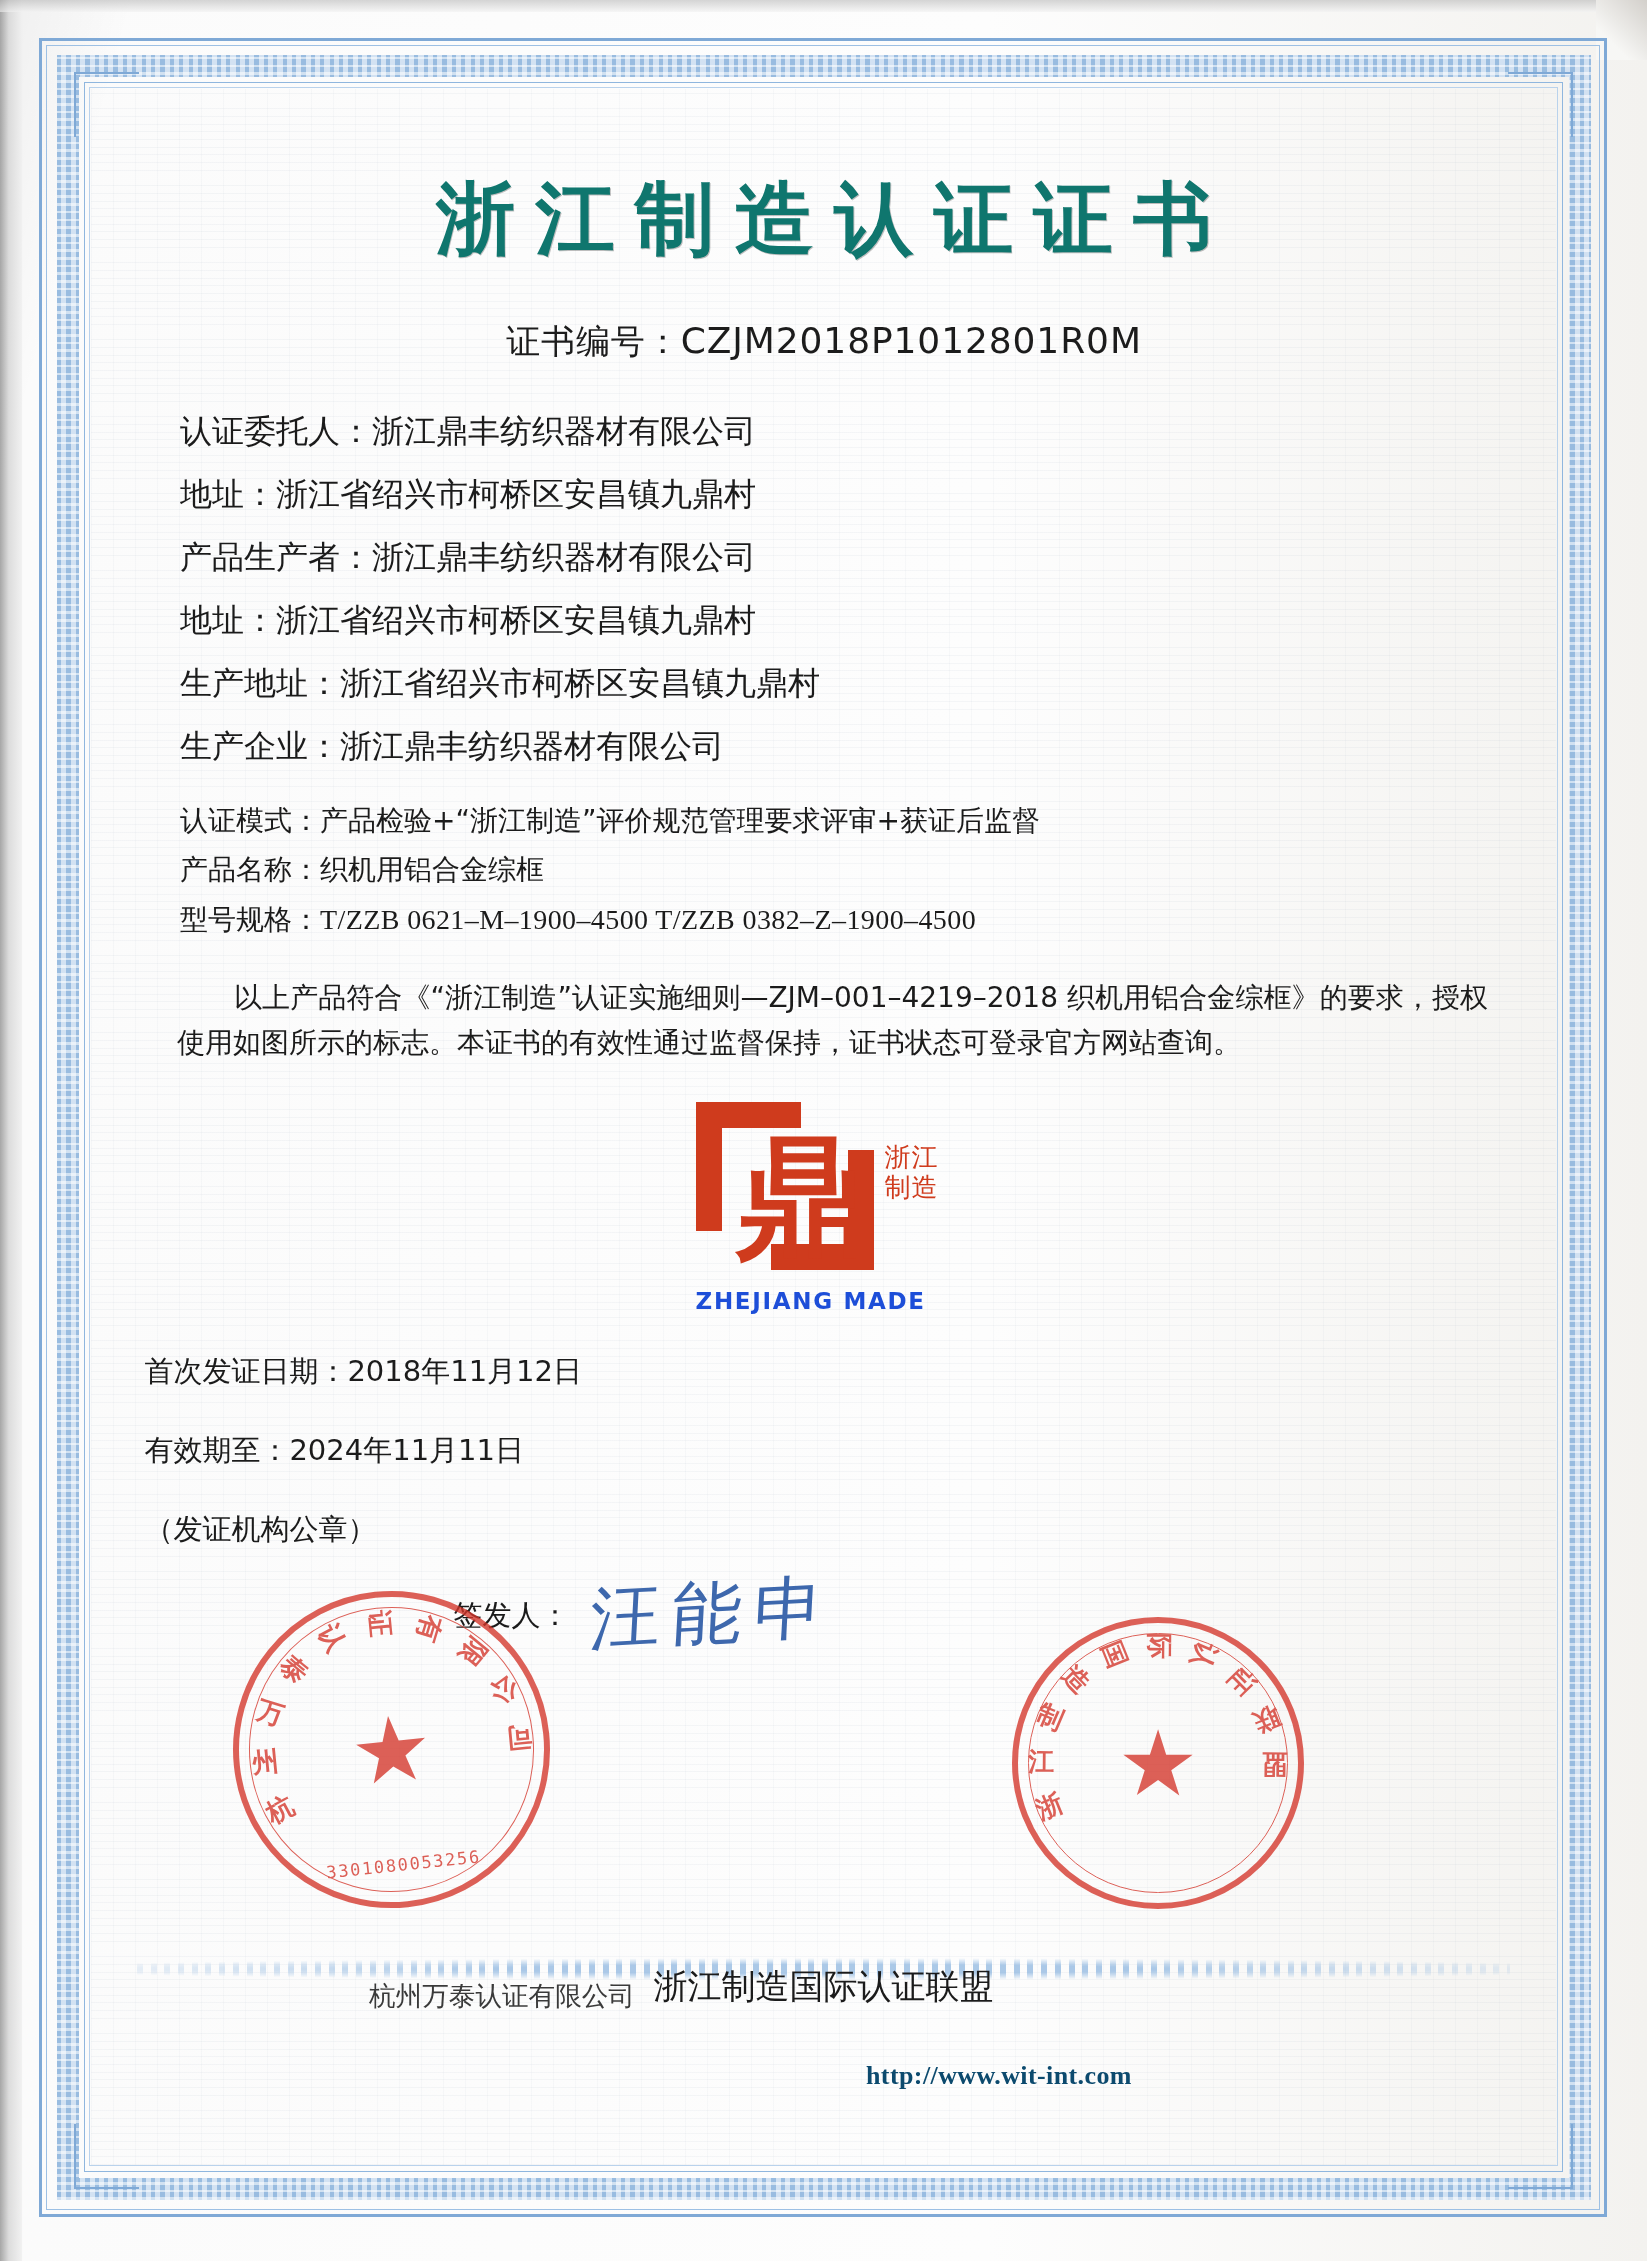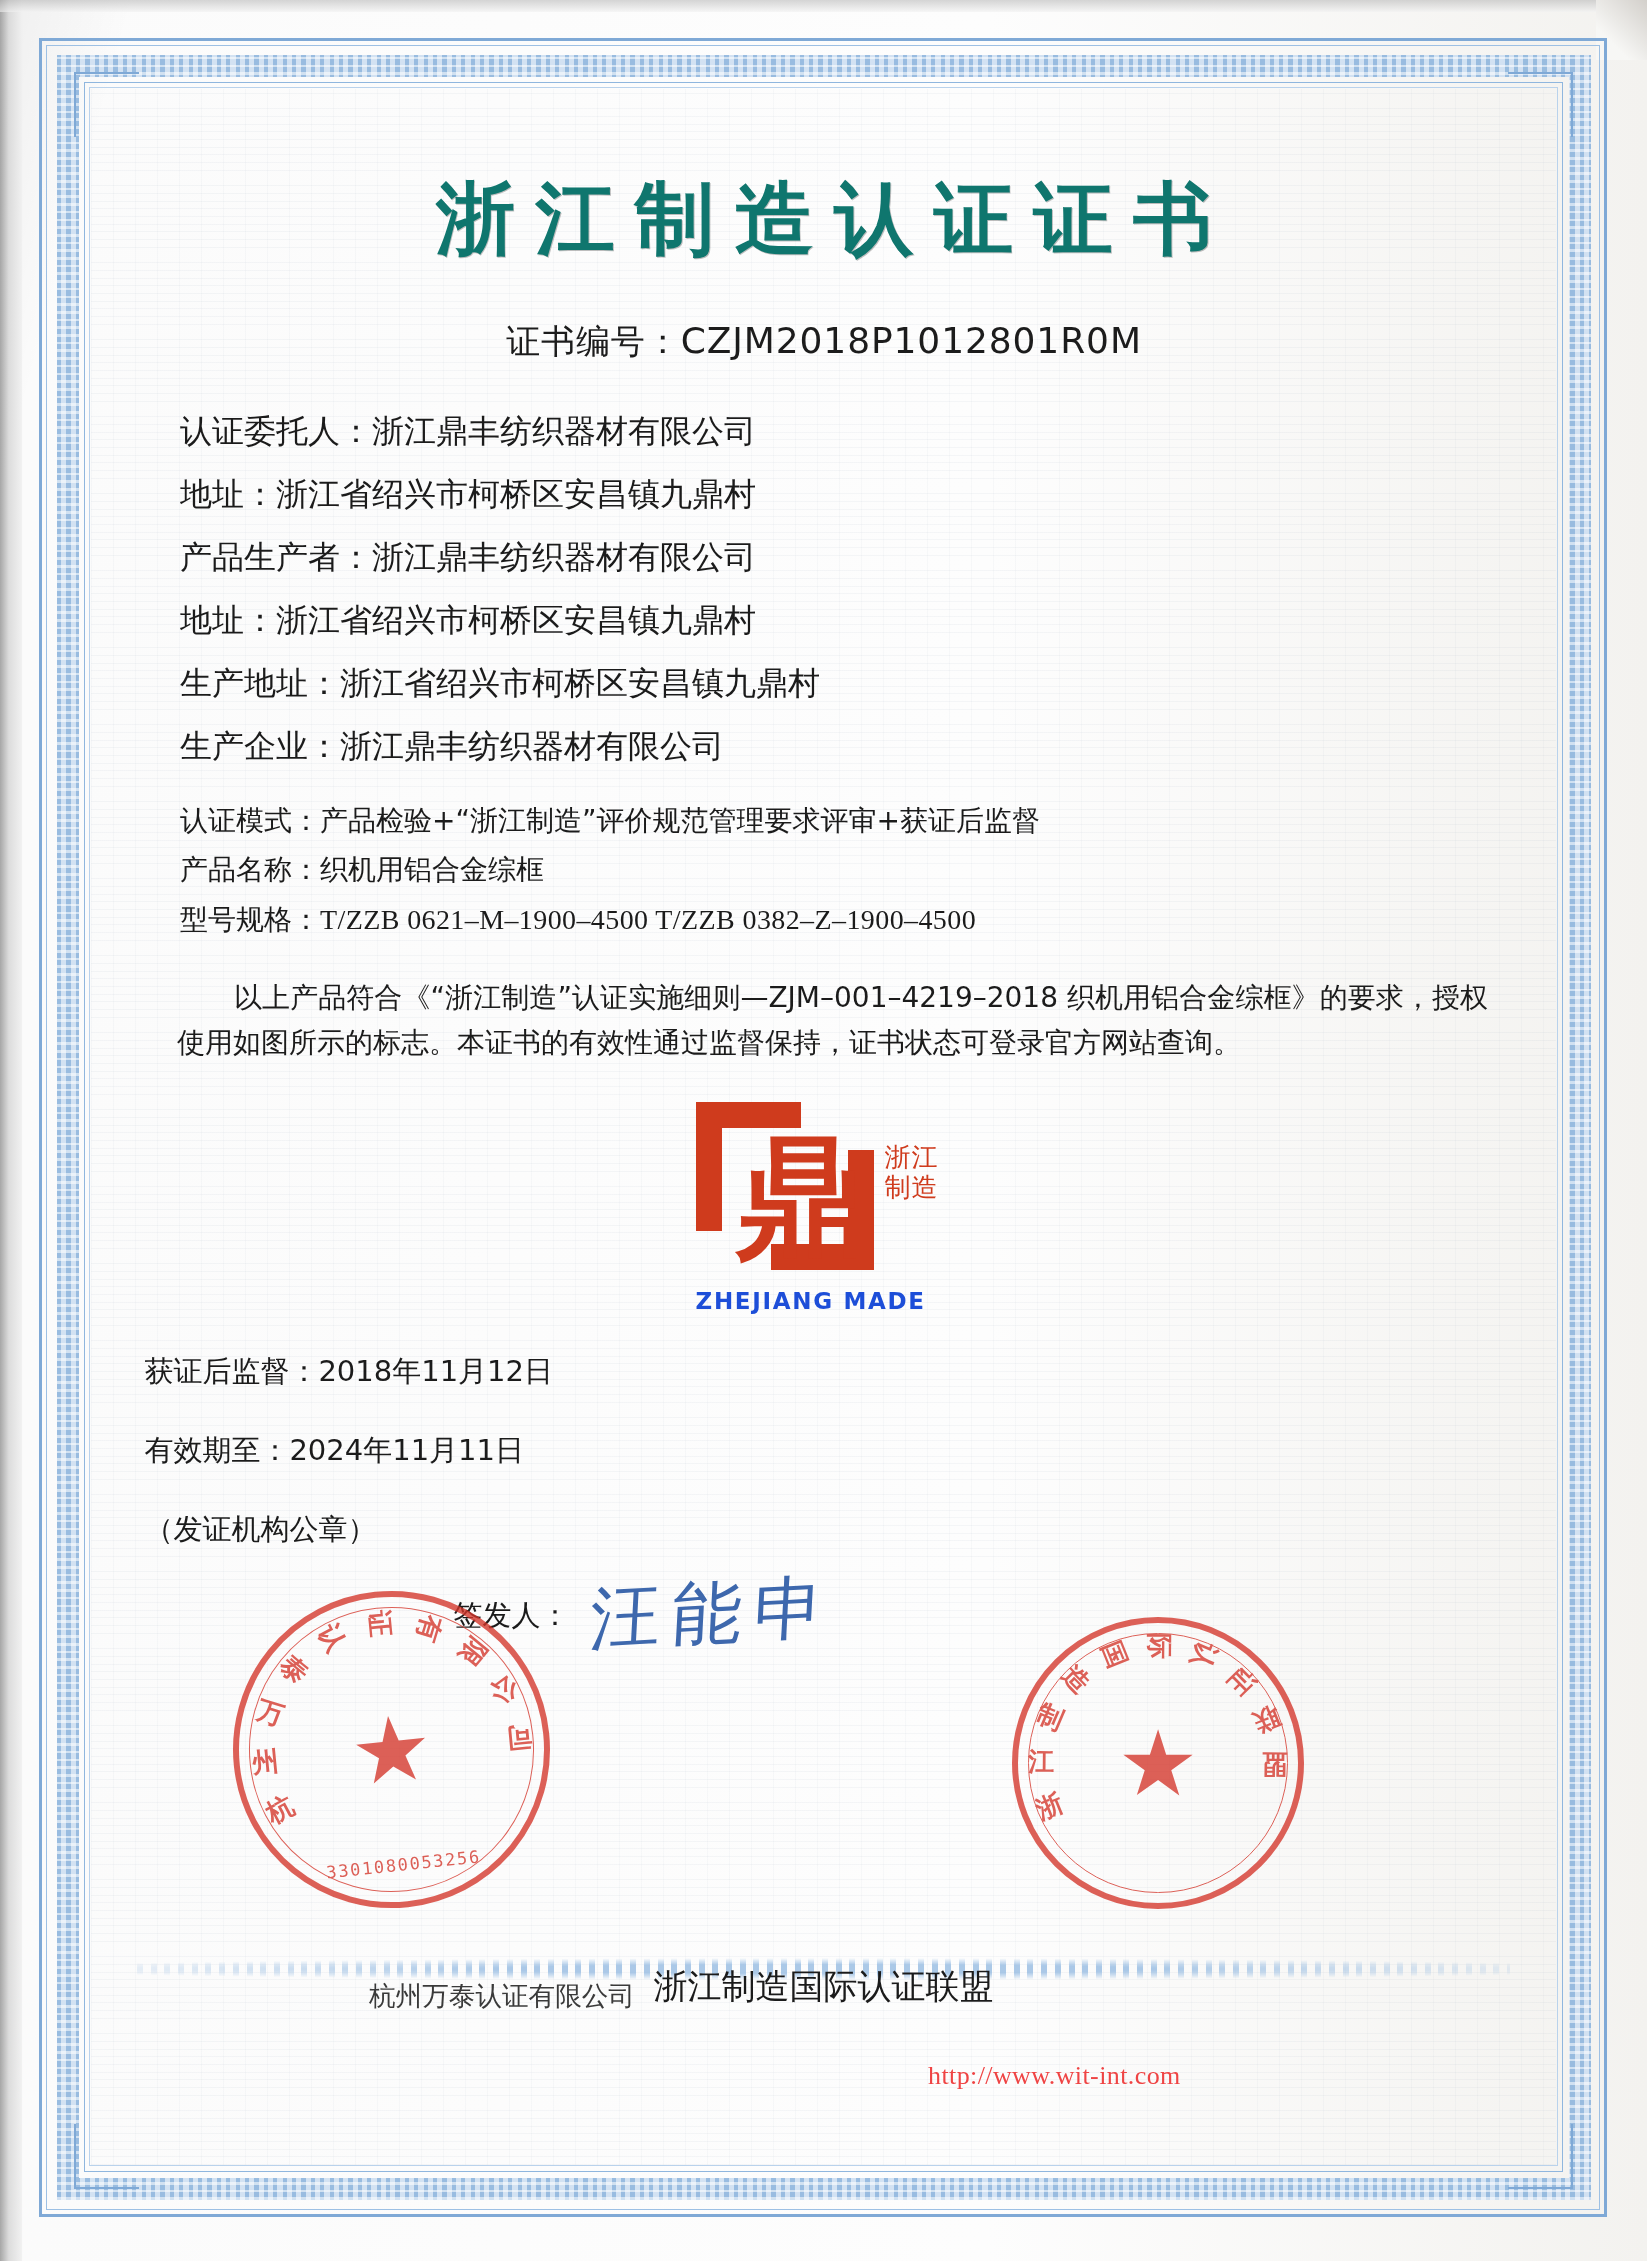--- a/index.html
+++ b/index.html
@@ -385,25 +385,26 @@
   }
   #footer-company {
     position: absolute;
     left: 369px; top: 1978px;
     font-size: 26.6px;
     font-family: "DejaVu Sans", "Liberation Sans", sans-serif;
     color: #3a3a3a;
   }
   #footer-url {
     position: absolute;
-    left: 928px; top: 2061px;
+    left: 866px; top: 2061px;
     font-size: 26px;
     font-family: "Liberation Serif", serif;
-    color: #ef4444;
+    color: #0c4a6e;
     letter-spacing: 0.4px;
+    font-weight: bold;
   }
 </style>
 </head>
 <body>
 
 <div id="scan-page"></div>
 <div id="scan-edge-left"></div>
 <div id="scan-edge-top"></div>
 <div id="scan-corner-fold"></div>
 
@@ -472,21 +473,21 @@
       <div id="logo-bracket-br"></div>
       <div id="logo-bracket-br2"></div>
       <div id="logo-glyph">鼎</div>
       <div id="logo-cn-text">浙江制造</div>
       <div id="logo-en-text">ZHEJIANG MADE</div>
     </div>
   </div>
 
   <div id="dates-block">
     <div class="date-row">
-      <span>获证后监督：</span><span>2018年11月12日</span>
+      <span>首次发证日期：</span><span>2018年11月12日</span>
     </div>
     <div class="date-row">
       <span>有效期至：</span><span>2024年11月11日</span>
     </div>
     <div id="issuer-seal-note">（发证机构公章）</div>
     <div id="signature-row">
       <span>签发人：</span>
       <span id="signature-script">汪能申</span>
     </div>
   </div>

